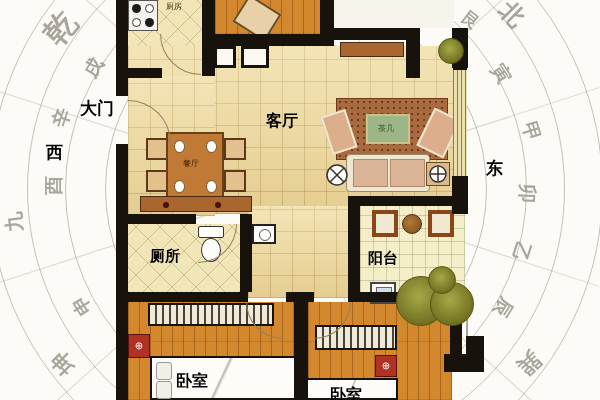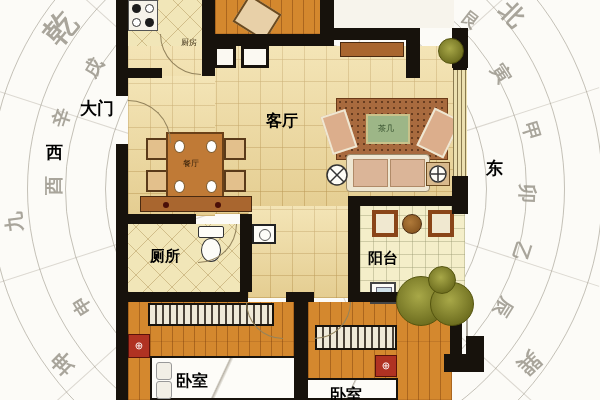--- a/index.html
+++ b/index.html
@@ -203,15 +203,15 @@
   <div class="wall" style="left:466px;top:336px;width:18px;height:20px;"></div>
 
   <div class="lbl" style="left:80px;top:100px;font-size:17px;">大门</div>
   <div class="lbl" style="left:46px;top:144px;font-size:17px;">西</div>
   <div class="lbl" style="left:486px;top:160px;font-size:17px;">东</div>
   <div class="lbl" style="left:266px;top:112px;font-size:16px;">客厅</div>
   <div class="lbl" style="left:150px;top:248px;font-size:15px;">厕所</div>
   <div class="lbl" style="left:368px;top:250px;font-size:15px;">阳台</div>
   <div class="lbl" style="left:176px;top:372px;font-size:16px;">卧室</div>
   <div class="lbl" style="left:330px;top:386px;font-size:16px;">卧室</div>
-  <div class="tiny" style="left:181px;top:3px;margin-top:36px;">厨房</div>
+  <div class="tiny" style="left:166px;top:3px;">厨房</div>
 
 </div>
 
 </body></html>

